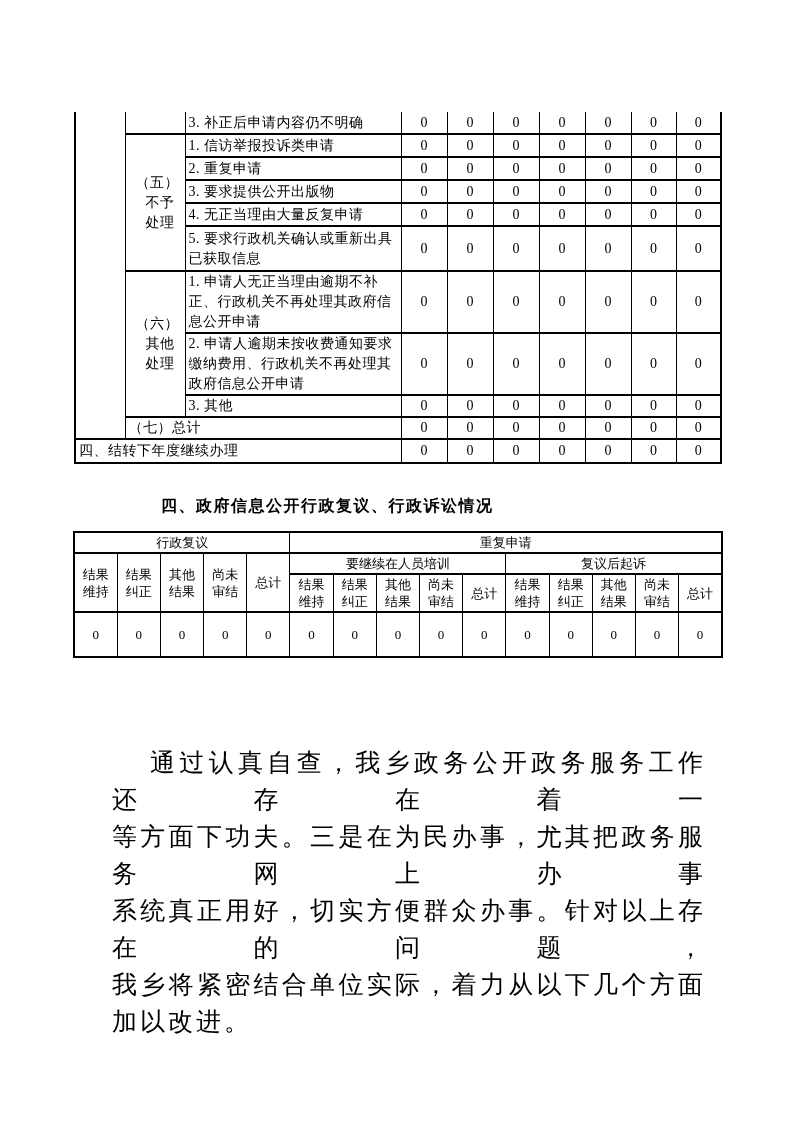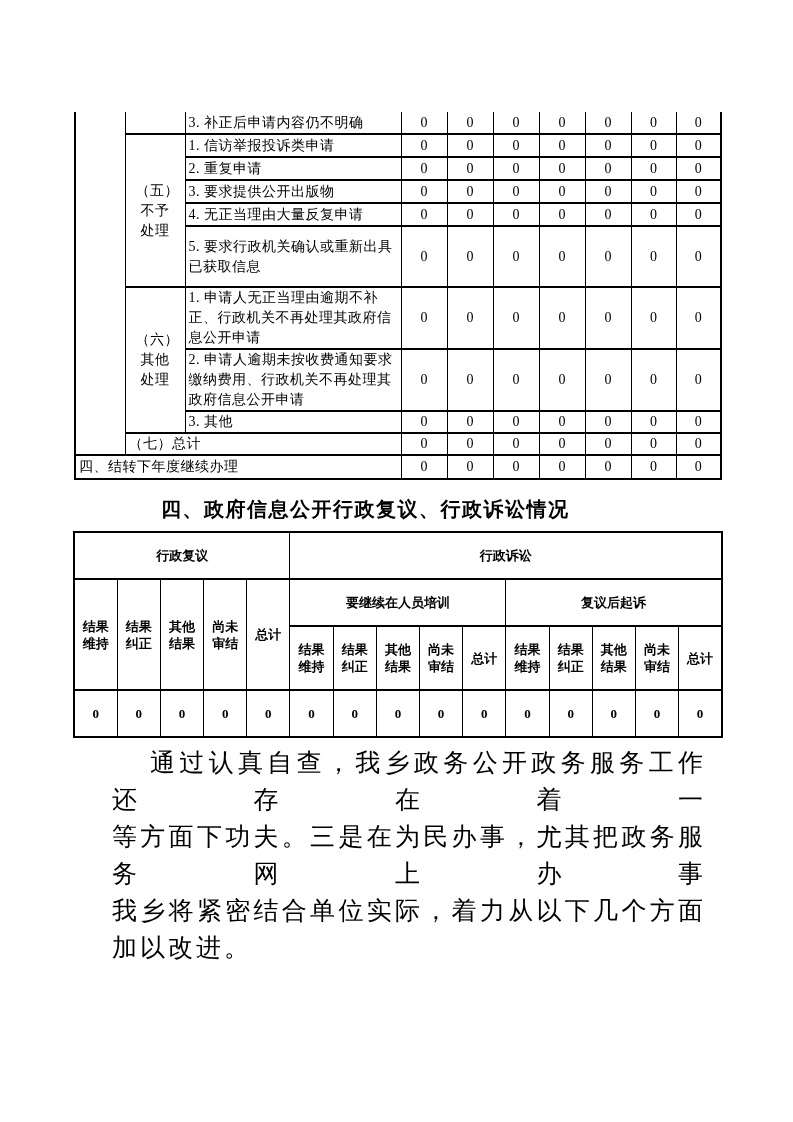--- a/index.html
+++ b/index.html
@@ -20,47 +20,47 @@
     font-size: 14px;
   }
   .t1 td {
     border: 1px solid #000;
     border-top-width: 2px; border-bottom-width: 2px;
     padding: 0 3px; vertical-align: middle;
     line-height: 20px;
   }
   .t1 tr.r1 > td { border-top: 0; }
   .t1 td.lbl { text-align: left; letter-spacing: 0.5px; }
-  .t1 td.grp { text-align: center; padding: 0 10px; letter-spacing: 0.5px; }
+  .t1 td.grp { text-align: right; padding: 0 10px; letter-spacing: 0.5px; }
   .t1 td.val { text-align: center; padding: 0; }
   tr.h22 { height: 22px; } tr.h23 { height: 23px; }
-  tr.h45 { height: 61px; } tr.h62 { height: 62px; }
+  tr.h45 { height: 45px; } tr.h62 { height: 62px; }
   tr.h21 { height: 21px; } tr.h24 { height: 24px; }
 
   
   .sec-title {
     position: absolute;
     font-family: "Liberation Sans", "DejaVu Sans", sans-serif;
-    font-weight: bold; font-size: 20px; letter-spacing: 1.5px;
+    font-weight: bold; font-size: 16px; letter-spacing: 1.5px;
     white-space: nowrap;
   }
   .t4pos { left: 161px; top: 496px; }
   .t5pos { left: 163px; top: 709px; }
 
   
   .t2 {
     position: absolute; left: 73px; top: 531px; width: 648px;
     border: 2px solid #000;
     font-size: 13px;
   }
   .t2 th, .t2 td {
     border: 1px solid #000;
     border-top-width: 2px; border-bottom-width: 2px;
-    font-weight: bold; text-align: center; vertical-align: middle;
-    padding: 14px 2px; line-height: 17px;
+    font-weight: normal; text-align: center; vertical-align: middle;
+    padding: 1px 2px; line-height: 17px;
   }
   .t2 tr.hr1 { height: 20px; }
   .t2 tr.hr2 { height: 18px; }
   .t2 tr.hr3 { height: 38px; }
   .t2 tr.dr  { height: 45px; }
 
   
   .para {
     position: absolute; left: 112px; top: 744px; width: 594px;
     font-size: 25px; letter-spacing: 3px; line-height: 37px;
@@ -207,21 +207,21 @@
 
   <div class="sec-title t4pos">四、政府信息公开行政复议、行政诉讼情况</div>
 
   <table class="doc-t t2">
     <colgroup>
         <col span="15" style="width:43.2px">
       </colgroup>
     <tbody>
         <tr class="hr1">
       <th colspan="5">行政复议</th>
-      <th colspan="10">行政诉讼</th>
+      <th colspan="10">重复申请</th>
     </tr>
     <tr class="hr2">
       <th rowspan="2">结果维持</th>
       <th rowspan="2">结果纠正</th>
       <th rowspan="2">其他结果</th>
       <th rowspan="2">尚未审结</th>
       <th rowspan="2">总计</th>
       <th colspan="5">要继续在人员培训</th>
       <th colspan="5">复议后起诉</th>
     </tr>
@@ -254,16 +254,17 @@
       <td>0</td>
       <td>0</td>
     </tr>
   </tbody>
     </table>
 
 
   <div class="para">
     <div class="pline first">通过认真自查，我乡政务公开政务服务工作还存在着一</div>
     <div class="pline">等方面下功夫。三是在为民办事，尤其把政务服务网上办事</div>
+    <div class="pline">系统真正用好，切实方便群众办事。针对以上存在的问题，</div>
     <div class="pline last">我乡将紧密结合单位实际，着力从以下几个方面加以改进。</div>
   </div>
 
 </div>
 
 </body></html>

